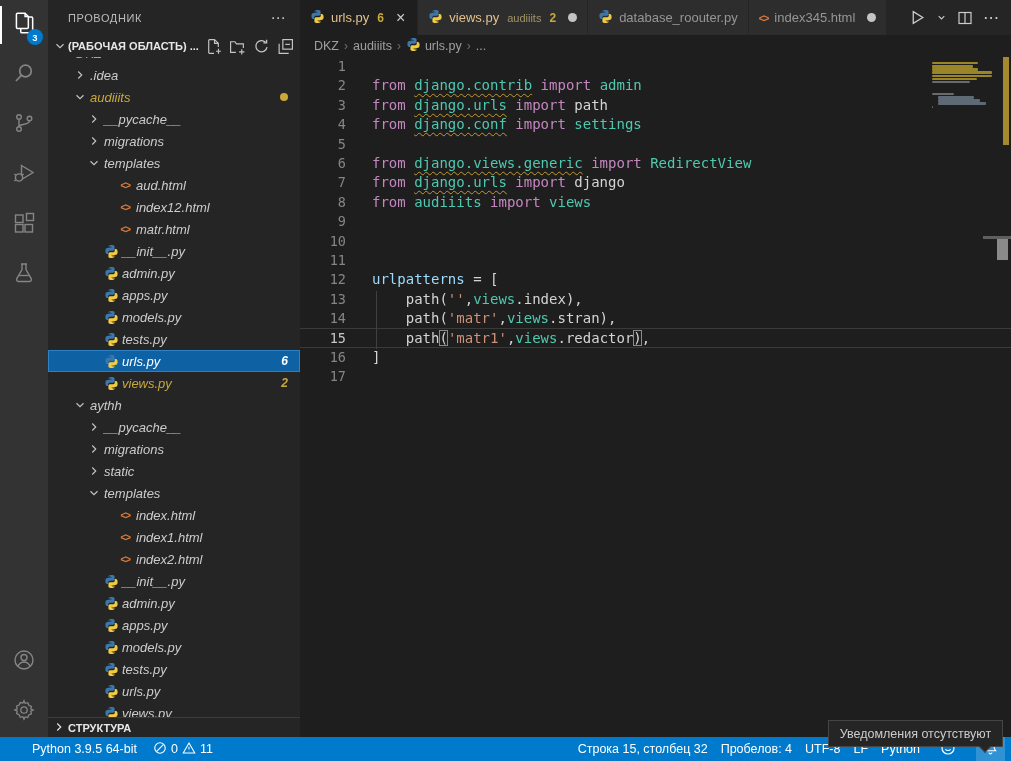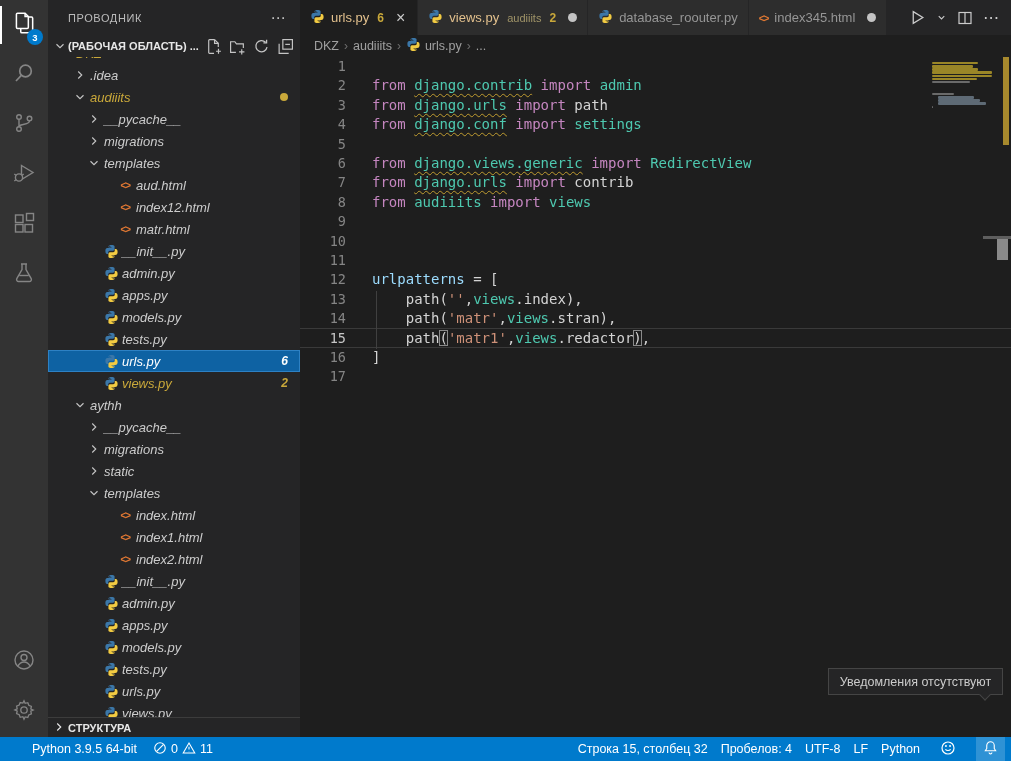--- a/index.html
+++ b/index.html
@@ -82,21 +82,21 @@
   
   .status-bar { position:absolute; left:0; right:0; bottom:0; height:24px; background:var(--c-accent,#007ACC); color:#FFFFFF; display:flex; align-items:center; font-size:12.5px; }
   .sb-left { display:flex; gap:16px; padding-left:32px; }
   .sb-right { margin-left:auto; display:flex; align-items:center; gap:13px; padding-right:6px; }
   .sb-item { display:flex; align-items:center; gap:5px; cursor:pointer; white-space:nowrap; }
   .sb-prob { display:flex; align-items:center; gap:4px; }
   .sb-icon-btn { display:flex; align-items:center; justify-content:center; height:24px; padding:0 7px; cursor:pointer; }
   .sb-icon-btn.hl { background:rgba(255,255,255,.18); }
 
   
-  .tooltip { position:absolute; left:828px; top:668px; width:175px; height:27px; background:#252526; border:1px solid #454545; color:#CCCCCC; font-size:12.5px; display:flex; align-items:center; justify-content:center; z-index:50; }
+  .tooltip { position:absolute; left:828px; top:720px; width:175px; height:27px; background:#252526; border:1px solid #454545; color:#CCCCCC; font-size:12.5px; display:flex; align-items:center; justify-content:center; z-index:50; }
   .tooltip .caret { position:absolute; bottom:-5px; left:152px; width:8px; height:8px; background:#252526; border-right:1px solid #454545; border-bottom:1px solid #454545; transform:rotate(45deg); }
 </style>
 </head>
 <body>
 
 <div class="app">
 
   <div class="activity-bar">
       <div class="ab-item active">
         <span class="ab-ic"><svg width="26" height="26" viewBox="0 0 24 24" fill="none" stroke="currentColor" stroke-width="1.4">
@@ -561,21 +561,21 @@
         </span>
       </div>
     <div class="code-area">
       <div>
           <div class="line"><span class="num">1</span><span class="txt"></span></div>
           <div class="line"><span class="num">2</span><span class="txt"><span class="c-k">from</span><span class="c-w"> </span><span class="c-m sq">django.contrib</span><span class="c-w"> </span><span class="c-k">import</span><span class="c-w"> </span><span class="c-m">admin</span></span></div>
           <div class="line"><span class="num">3</span><span class="txt"><span class="c-k">from</span><span class="c-w"> </span><span class="c-m sq">django.urls</span><span class="c-w"> </span><span class="c-k">import</span><span class="c-w"> </span><span class="c-w">path</span></span></div>
           <div class="line"><span class="num">4</span><span class="txt"><span class="c-k">from</span><span class="c-w"> </span><span class="c-m sq">django.conf</span><span class="c-w"> </span><span class="c-k">import</span><span class="c-w"> </span><span class="c-m">settings</span></span></div>
           <div class="line"><span class="num">5</span></div>
           <div class="line"><span class="num">6</span><span class="txt"><span class="c-k">from</span><span class="c-w"> </span><span class="c-m sq">django.views.generic</span><span class="c-w"> </span><span class="c-k">import</span><span class="c-w"> </span><span class="c-m">RedirectView</span></span></div>
-          <div class="line"><span class="num">7</span><span class="txt"><span class="c-k">from</span><span class="c-w"> </span><span class="c-m sq">django.urls</span><span class="c-w"> </span><span class="c-k">import</span><span class="c-w"> </span><span class="c-w">contrib</span></span></div>
+          <div class="line"><span class="num">7</span><span class="txt"><span class="c-k">from</span><span class="c-w"> </span><span class="c-m sq">django.urls</span><span class="c-w"> </span><span class="c-k">import</span><span class="c-w"> </span><span class="c-w">django</span></span></div>
           <div class="line"><span class="num">8</span><span class="txt"><span class="c-k">from</span><span class="c-w"> </span><span class="c-m">audiiits</span><span class="c-w"> </span><span class="c-k">import</span><span class="c-w"> </span><span class="c-m">views</span></span></div>
           <div class="line"><span class="num">9</span><span class="txt"></span></div>
           <div class="line"><span class="num">10</span><span class="txt"></span></div>
           <div class="line"><span class="num">11</span><span class="txt"></span></div>
           <div class="line"><span class="num">12</span><span class="txt"><span class="c-v">urlpatterns</span><span class="c-w"> = [</span></span></div>
           <div class="line"><span class="num">13</span><span class="txt"><span class="c-w">    path(</span><span class="c-s">''</span><span class="c-w">,</span><span class="c-m">views</span><span class="c-w">.index),</span></span></div>
           <div class="line"><span class="num">14</span><span class="txt"><span class="c-w">    path(</span><span class="c-s">'matr'</span><span class="c-w">,</span><span class="c-m">views</span><span class="c-w">.stran),</span></span></div>
           <div class="line current"><span class="num">15</span><span class="txt"><span class="c-w">    path</span><span class="c-w bx">(</span><span class="c-s">'matr1'</span><span class="c-w">,</span><span class="c-m">views</span><span class="c-w">.redactor</span><span class="c-w bx">)</span><span class="c-w">,</span></span></div>
           <div class="line"><span class="num">16</span><span class="txt"><span class="c-w">]</span></span></div>
           <div class="line"><span class="num">17</span><span class="txt"></span></div>

